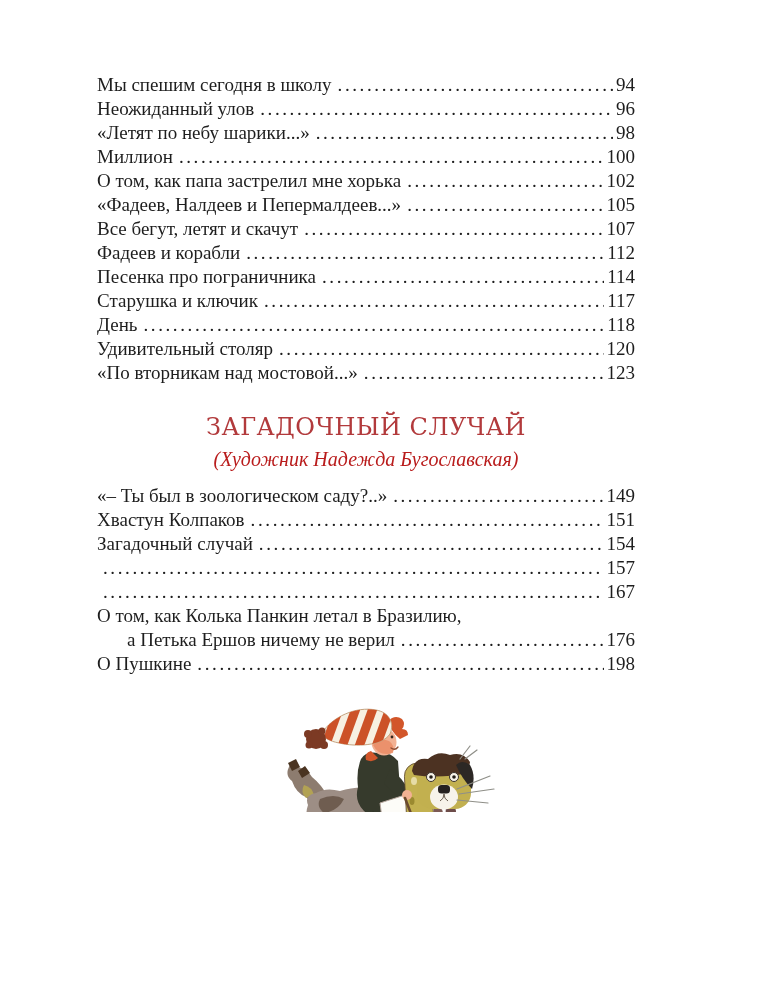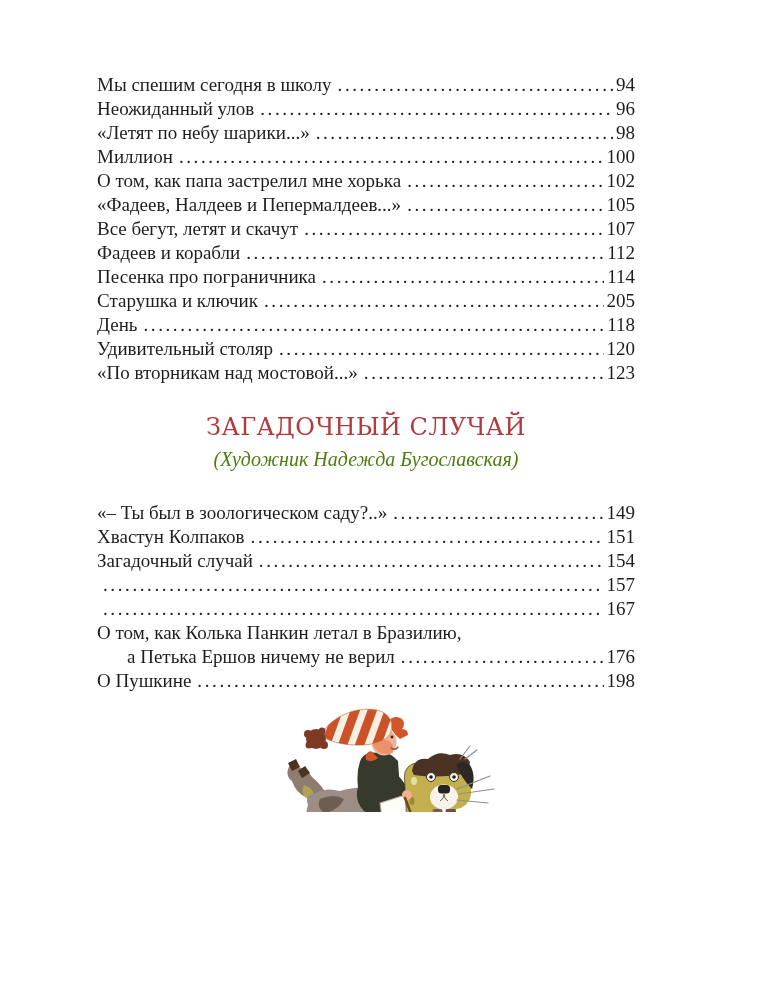--- a/index.html
+++ b/index.html
@@ -19,23 +19,23 @@
     letter-spacing:2.6px; color:#1e1e1e;
   }
   .toc-page { flex:0 0 auto; text-align:right; }
   .section-heading {
     margin-top:26px; text-align:center;
     font-family:"DejaVu Serif", serif;
     font-size:24px; line-height:32px; letter-spacing:0.5px;
   }
   .section-subtitle {
     margin-top:3px; text-align:center; font-style:italic;
-    font-size:20px; line-height:26px; color:#4d7c0f;
-  }
-  .toc2 { margin-top:29px; }
+    font-size:20px; line-height:26px; color:#b91c1c;
+  }
+  .toc2 { margin-top:12px; }
   .illustration { position:absolute; left:278px; top:701px; width:240px; height:230px; }
   .ws { stroke:#8f8f88; stroke-width:1.2; stroke-linecap:round; }
   .fur { stroke:#7a6a5c; stroke-width:1.1; stroke-linecap:round; opacity:.8; }
 </style>
 </head>
 <body>
 
 <div class="page">
   <div class="content">
 
@@ -81,21 +81,21 @@
         <span class="toc-page">112</span>
       </div>
       <div class="toc-row">
         <span class="toc-title">Песенка про пограничника</span>
         <span class="leader"></span>
         <span class="toc-page">114</span>
       </div>
       <div class="toc-row">
         <span class="toc-title">Старушка и ключик</span>
         <span class="leader"></span>
-        <span class="toc-page">205</span>
+        <span class="toc-page">117</span>
       </div>
       <div class="toc-row">
         <span class="toc-title">День</span>
         <span class="leader"></span>
         <span class="toc-page">118</span>
       </div>
       <div class="toc-row">
         <span class="toc-title">Удивительный столяр</span>
         <span class="leader"></span>
         <span class="toc-page">120</span>

